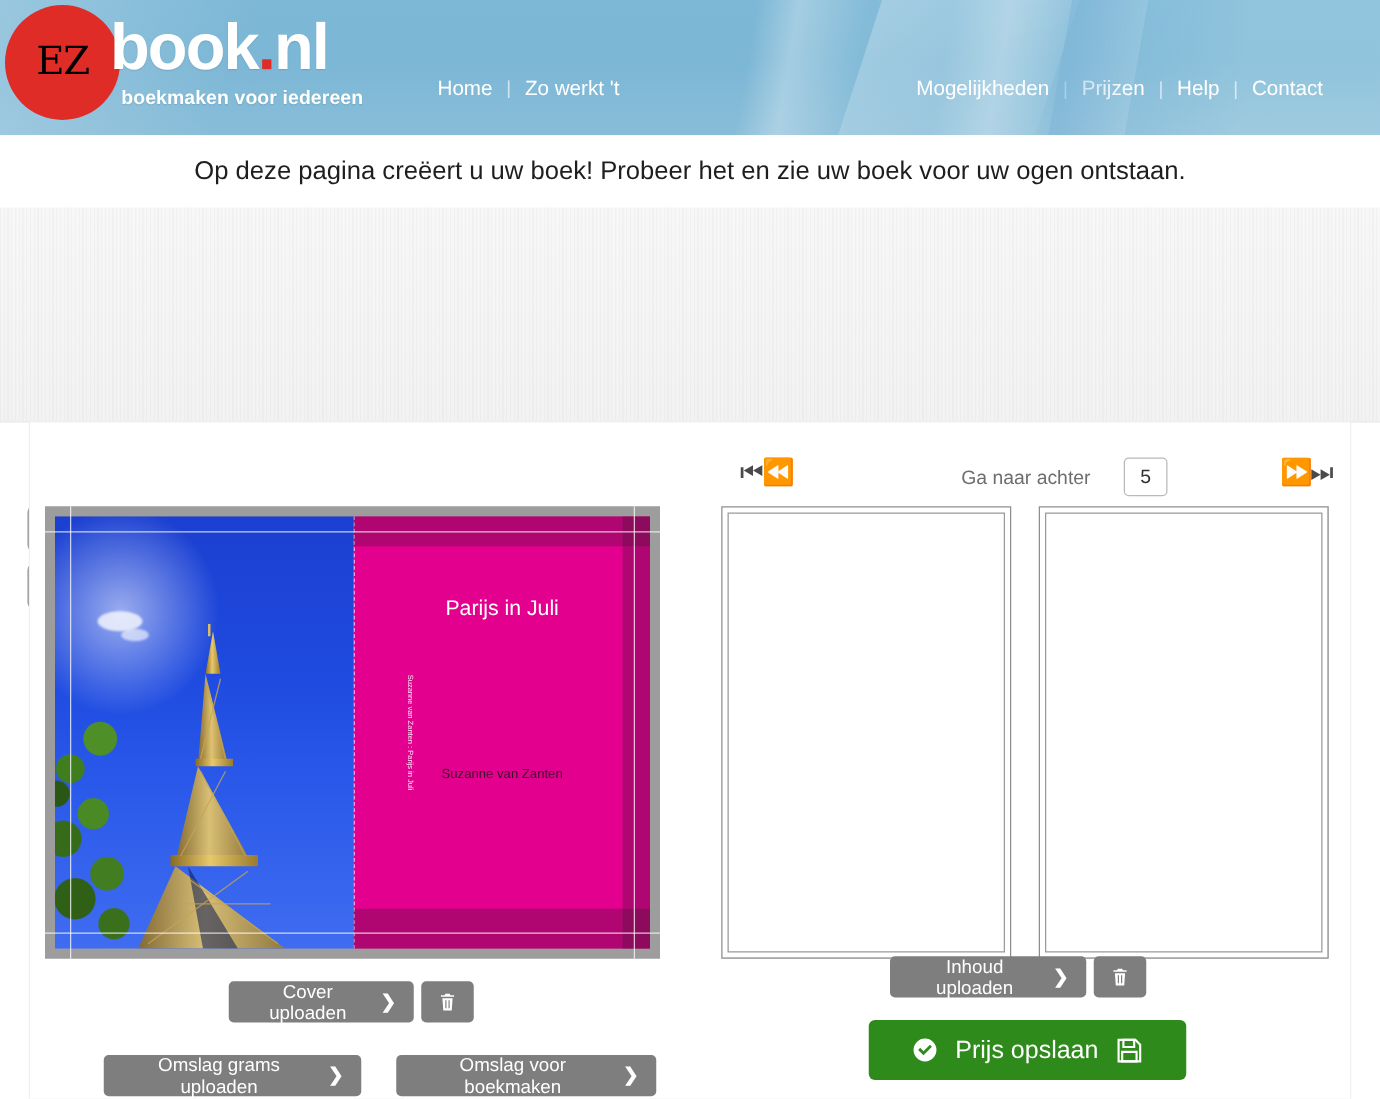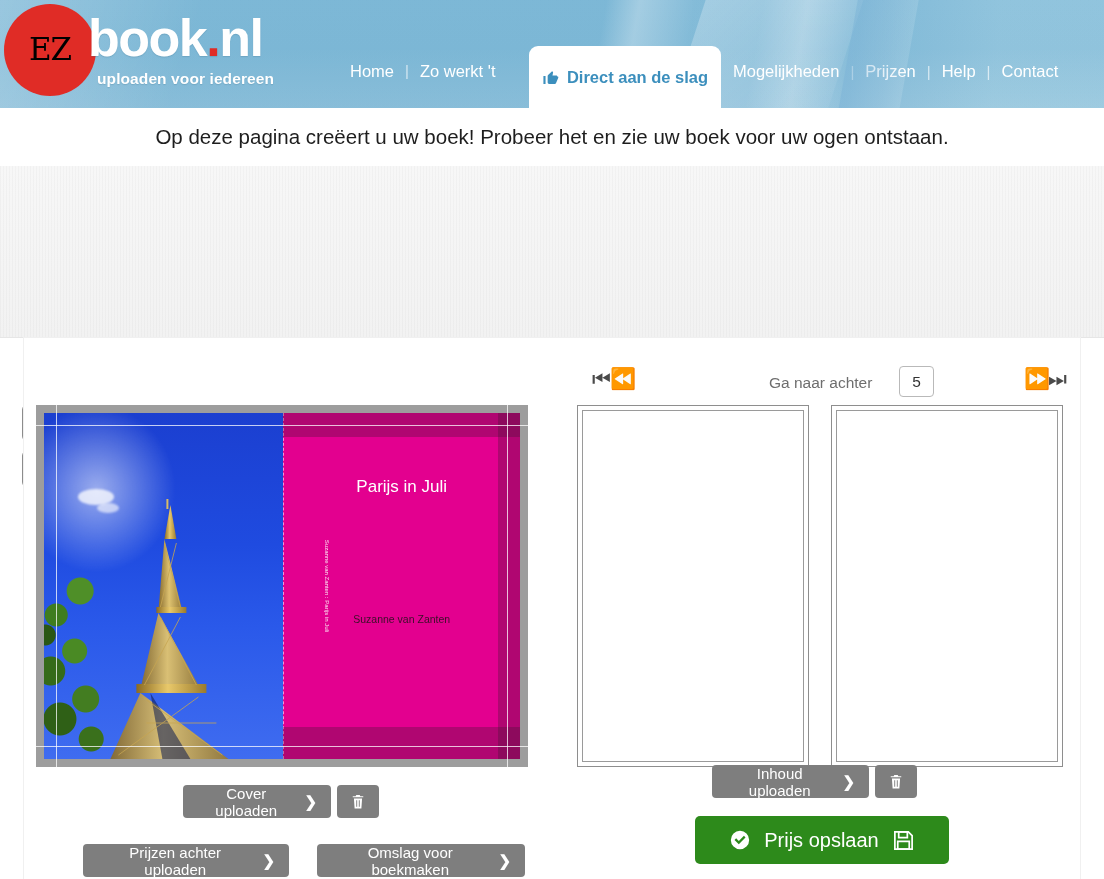--- a/index.html
+++ b/index.html
@@ -260,38 +260,30 @@
 </head>
 <body>
 
 <div id="header">
 
   <div id="logo">
     <div class="ez-circle">
       <span class="ez-text">EZ</span>
     </div>
     <div class="brand-main"><span>book</span><span class="brand-dot">.</span><span>nl</span></div>
-    <div class="brand-sub">uploaden voor iedereen</div>
+    <div class="brand-sub">boekmaken voor iedereen</div>
   </div>
 
   <div id="nav">
     <div class="nav-left">
       <a class="nav-link">Home</a>
       <span class="nav-sep">|</span>
       <a class="nav-link">Zo werkt 't</a>
     </div>
 
-    <div class="nav-tab">
-      <span>
-        <svg class="thumb-icon" viewBox="0 0 24 24" fill="#3c8fbd">
-          <path d="M2 21h3V10H2v11zM22 11c0-1.1-.9-2-2-2h-5.2l.8-3.8.02-.3c0-.4-.17-.8-.44-1.07L14.2 3 8.6 8.6c-.37.36-.6.87-.6 1.4v9c0 1.1.9 2 2 2h8c.83 0 1.54-.5 1.84-1.22l3-7c.1-.25.16-.5.16-.78v-1z"></path>
-        </svg>
-      </span>
-      <span class="tab-label">Direct aan de slag</span>
-    </div>
 
     <div class="nav-right">
       <a class="nav-link">Mogelijkheden</a>
       <span class="nav-sep">|</span>
       <a class="nav-link">Prijzen</a>
       <span class="nav-sep">|</span>
       <a class="nav-link">Help</a>
       <span class="nav-sep">|</span>
       <a class="nav-link">Contact</a>
     </div>
@@ -457,21 +449,21 @@
 
   <button class="btn" id="btn-cover-del">
     <span>
       <svg class="trash-ico" viewBox="0 0 24 26" fill="#ffffff">
         <path d="M9 1h6l1 2h5v2H3V3h5l1-2zM5 7h14l-1.2 17H6.2L5 7zm4 3v11h1.6V10H9zm4.4 0v11H15V10h-1.6z"></path>
       </svg>
     </span>
   </button>
 
   <button class="btn" id="btn-omslag-achter">
-    <span>Prijzen achter uploaden</span>
+    <span>Omslag grams uploaden</span>
     <span class="chev">❯</span>
   </button>
 
   <button class="btn" id="btn-omslag-voor">
     <span>Omslag voor boekmaken</span>
     <span class="chev">❯</span>
   </button>
 
   <button class="btn" id="btn-inhoud-upload">
     <span>Inhoud uploaden</span>

